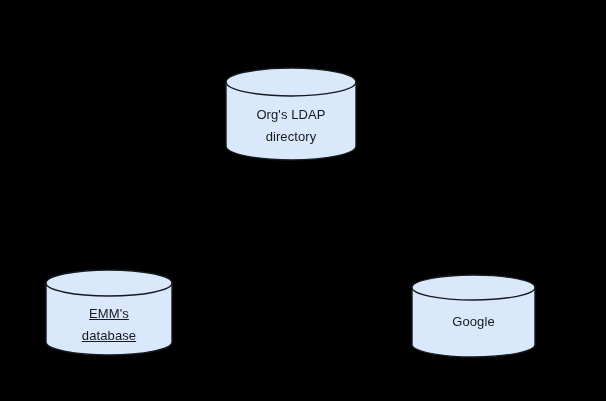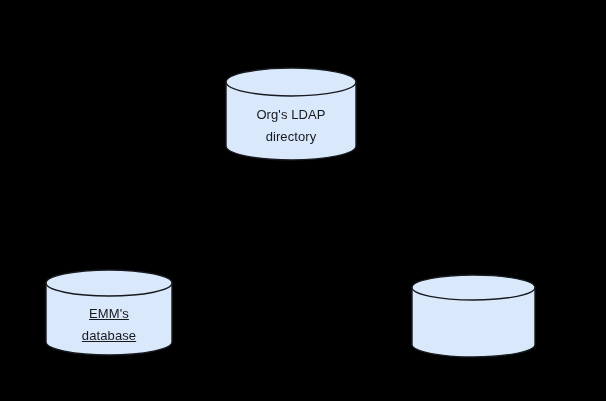--- a/index.html
+++ b/index.html
@@ -72,15 +72,16 @@
     </svg>
     <div class="db-label">EMM's
 database</div>
   </div>
 
   <div class="db-node" id="node-google">
     <svg width="123" height="82" viewBox="0 0 123 82">
       <path d="M 0 12.5 C 0 5.6 27.5 0 61.5 0 C 95.5 0 123 5.6 123 12.5 L 123 69.5 C 123 76.4 95.5 82 61.5 82 C 27.5 82 0 76.4 0 69.5 Z" fill="#dae8fc" stroke="#16191d" stroke-width="1.4" stroke-linejoin="round"></path>
       <path d="M 0 12.5 C 0 19.4 27.5 25 61.5 25 C 95.5 25 123 19.4 123 12.5" fill="none" stroke="#16191d" stroke-width="1.4"></path>
     </svg>
+    <div class="db-label">Google</div>
   </div>
 
 </div>
 
 </body></html>

